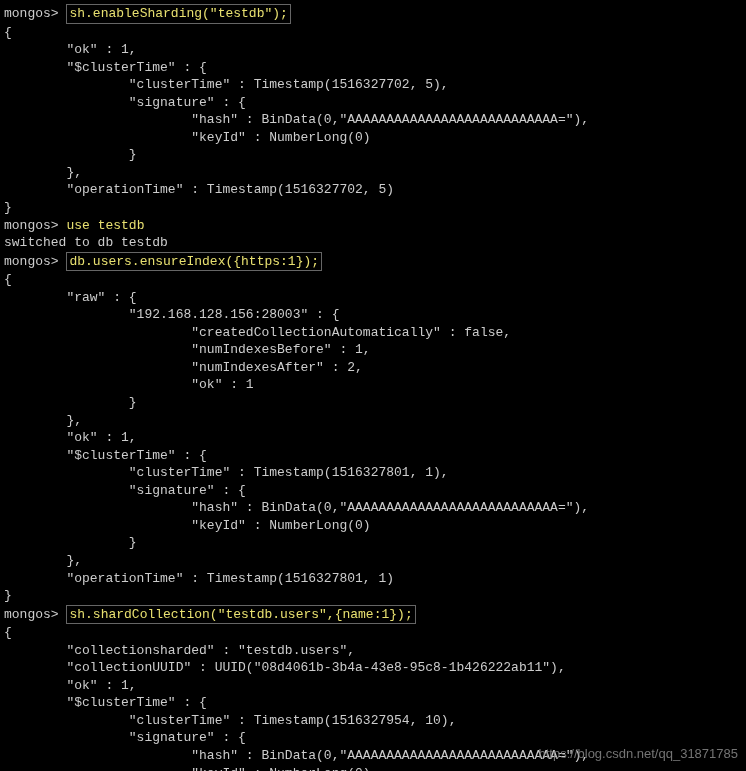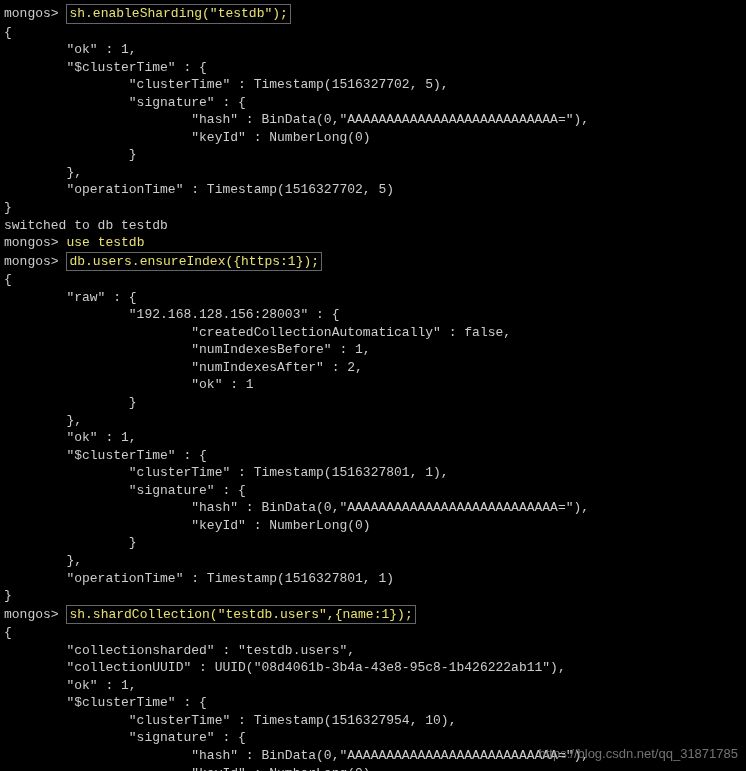--- a/index.html
+++ b/index.html
@@ -46,22 +46,22 @@
 <div class="line">        "$clusterTime" : {</div>
 <div class="line">                "clusterTime" : Timestamp(1516327702, 5),</div>
 <div class="line">                "signature" : {</div>
 <div class="line">                        "hash" : BinData(0,"AAAAAAAAAAAAAAAAAAAAAAAAAAA="),</div>
 <div class="line">                        "keyId" : NumberLong(0)</div>
 <div class="line">                }</div>
 <div class="line">        },</div>
 <div class="line">        "operationTime" : Timestamp(1516327702, 5)</div>
 <div class="line">}</div>
 
+<div class="line"><span class="prompt">mongos&gt; </span><span class="cmd-noborder">use testdb</span></div>
 <div class="line">switched to db testdb</div>
-<div class="line"><span class="prompt">mongos&gt; </span><span class="cmd-noborder">use testdb</span></div>
 
 <div class="line"><span class="prompt">mongos&gt; </span><span class="cmd">db.users.ensureIndex({https:1});</span></div>
 <div class="line">{</div>
 <div class="line">        "raw" : {</div>
 <div class="line">                "192.168.128.156:28003" : {</div>
 <div class="line">                        "createdCollectionAutomatically" : false,</div>
 <div class="line">                        "numIndexesBefore" : 1,</div>
 <div class="line">                        "numIndexesAfter" : 2,</div>
 <div class="line">                        "ok" : 1</div>
 <div class="line">                }</div>

